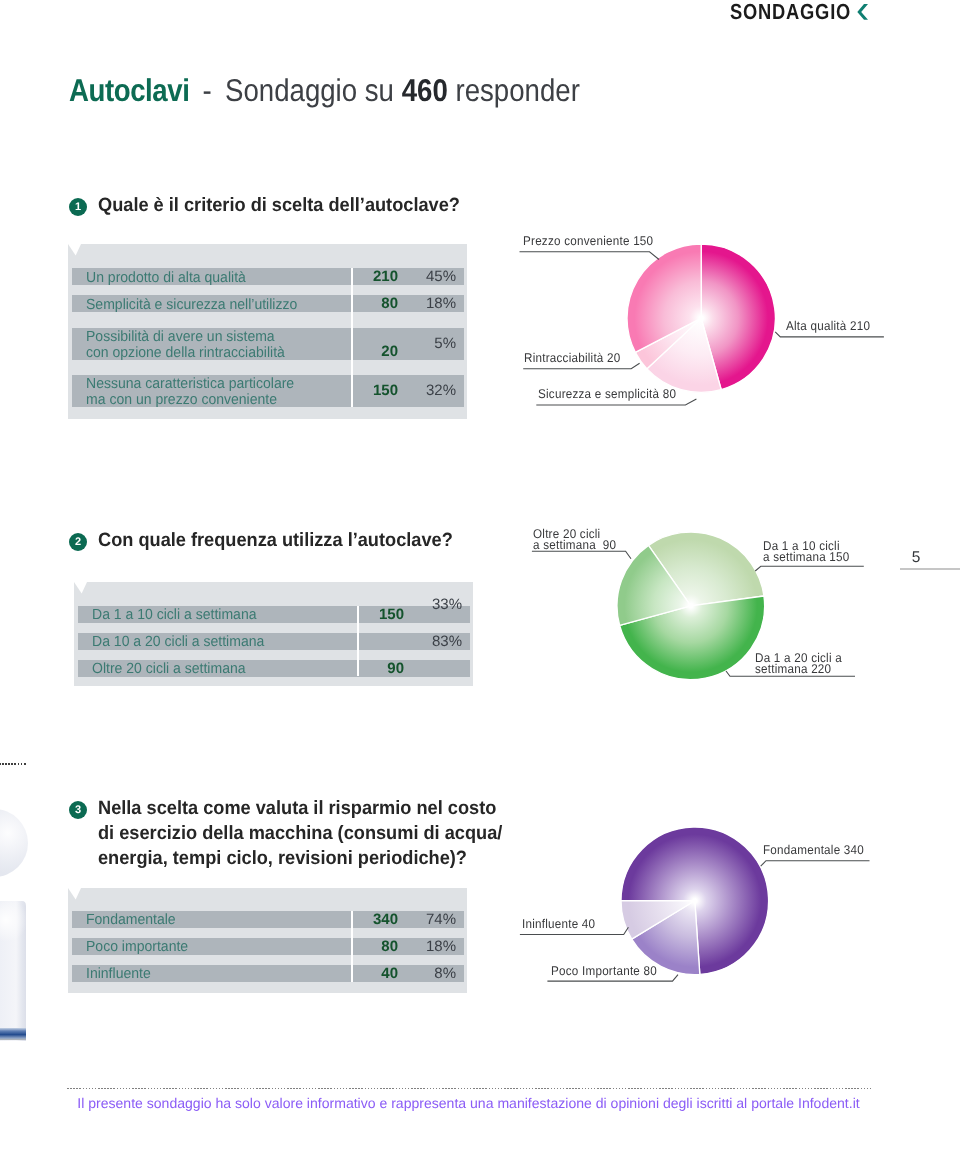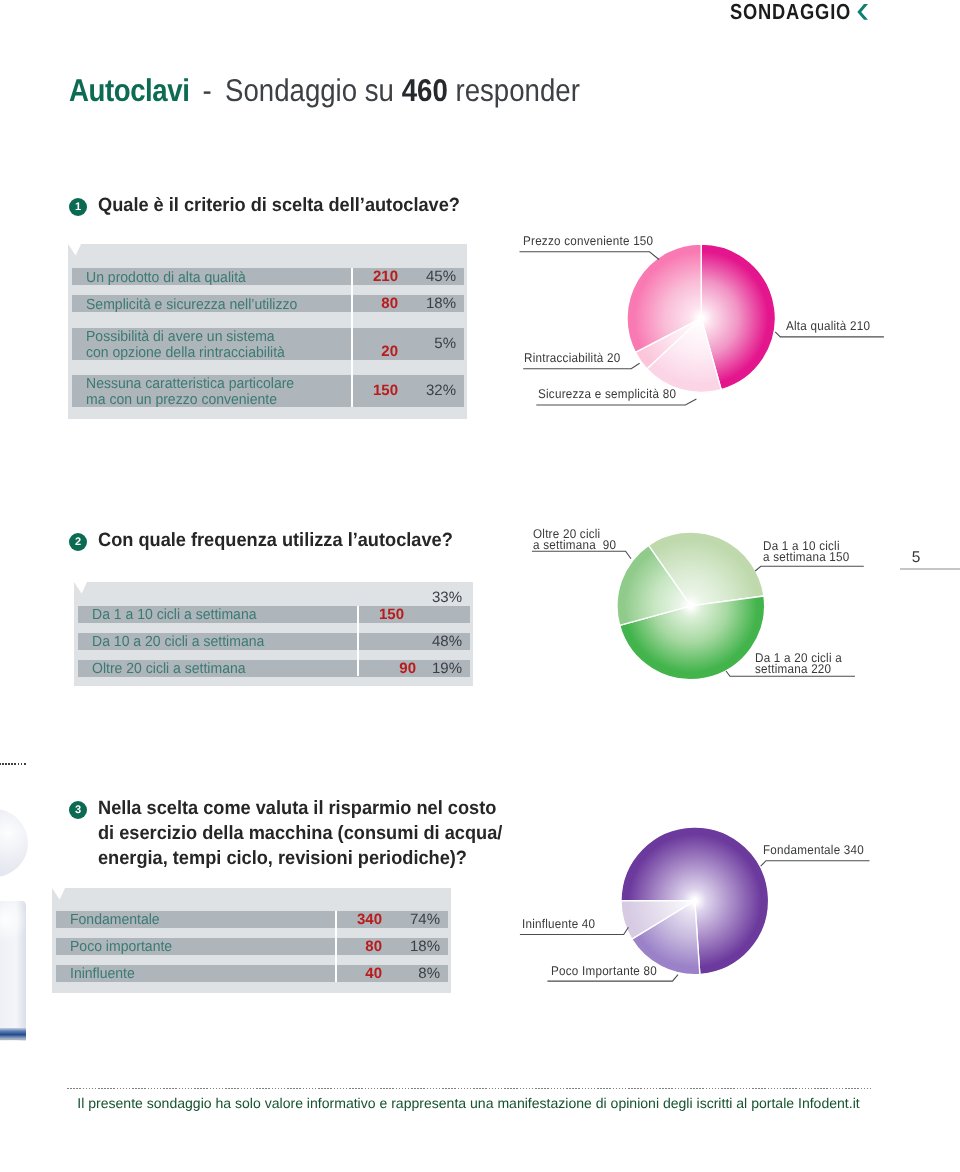--- a/index.html
+++ b/index.html
@@ -28,37 +28,37 @@
   .qtext{font-size:19.2px;font-weight:700;color:#262626;line-height:24.8px;
          transform:scaleX(.948);transform-origin:0 50%;letter-spacing:0px;white-space:nowrap;}
 
   
   .tbox{background:#dfe2e5;}
   .notch{position:absolute;left:0;top:0;width:13px;height:11.5px;background:#ffffff;
          clip-path:polygon(0 0, 100% 0, 100% 0, 59% 100%, 0 0);}
   .trow{position:absolute;background:#aeb5bb;}
   .tlabel{position:absolute;color:#3b7a72;font-size:14.7px;line-height:16px;white-space:pre;
           transform:scaleX(.955);transform-origin:0 50%;}
-  .tval{position:absolute;color:#b91c1c;font-size:15px;font-weight:700;text-align:right;}
+  .tval{position:absolute;color:#14532d;font-size:15px;font-weight:700;text-align:right;}
   .tpct{position:absolute;color:#3b4047;font-size:15px;text-align:right;}
   .tdiv{position:absolute;width:2px;background:#ffffff;}
 
   
   .plab{position:absolute;font-size:12.7px;color:#38393b;line-height:11.3px;white-space:pre;
         letter-spacing:0.25px;transform:scaleX(.92);transform-origin:0 50%;}
   #leaders{position:absolute;left:0;top:0;width:960px;height:1172px;pointer-events:none;}
 
   
   #pagenum{left:896px;top:549px;width:40px;text-align:center;font-size:15.5px;color:#35383c;}
   #pagerule{left:900px;top:568px;width:60px;height:2px;background:#c6c6c6;}
   #leftdots{left:-1px;top:763px;width:27px;height:2.2px;
             background-image:repeating-linear-gradient(to right,#3f3f3f 0 1.8px,transparent 1.8px 3.1px);}
   #footrule{left:67px;top:1088px;width:805px;height:1.3px;
             background-image:repeating-linear-gradient(to right,#808080 0 1.5px,transparent 1.5px 3.1px);}
-  #footnote{left:0px;top:1095px;width:937px;text-align:center;font-size:14.05px;color:#14532d;
+  #footnote{left:0px;top:1095px;width:937px;text-align:center;font-size:14.05px;color:#8b5cf6;
             letter-spacing:0px;}
 
   
   #photo{left:0px;top:800px;width:30px;height:248px;overflow:hidden;}
 </style>
 </head>
 <body>
 
 <div class="page">
 
@@ -142,28 +142,27 @@
 
   <div class="abs sec" id="sec2" style="left:0;top:0;">
     <div class="abs qnum" style="left:69px;top:533px;">2</div>
     <div class="abs qtext" style="left:98px;top:529px;">Con quale frequenza utilizza l’autoclave?</div>
 
     <div class="abs tbox" style="left:68px;top:582px;width:399px;height:104px;margin-left:6px;">
       <div class="notch"></div>
     <div class="trow" style="left: 4px; top: 23.6px; width: 392px; height: 17px;"></div>
         <div class="tlabel" style="left: 18px; top: 24.6px; height: 17px; display: flex; flex-direction: column; justify-content: center;"><div>Da 1 a 10 cicli a settimana</div></div>
         <div class="tval" style="left: 0px; top: 23.6px; width: 330px; height: 17px; line-height: 17px;">150</div>
-        <div class="tpct" style="left: 0px; top: 7px; width: 388px; height: 17px; line-height: 17px; text-align: right;">33%</div>
+        <div class="tpct" style="left: 0px; top: 14px; width: 388px; height: 17px; line-height: 17px; text-align: right;">33%</div>
         <div class="trow" style="left: 4px; top: 50.5px; width: 392px; height: 17px;"></div>
         <div class="tlabel" style="left: 18px; top: 51.5px; height: 17px; display: flex; flex-direction: column; justify-content: center;"><div>Da 10 a 20 cicli a settimana</div></div>
-        <div class="tpct" style="left: 0px; top: 50.5px; width: 388px; height: 17px; line-height: 17px;">48%</div>
+        <div class="tpct" style="left: 0px; top: 50.5px; width: 388px; height: 17px; line-height: 17px;">83%</div>
         <div class="trow" style="left: 4px; top: 77.5px; width: 392px; height: 17px;"></div>
         <div class="tlabel" style="left: 18px; top: 78.5px; height: 17px; display: flex; flex-direction: column; justify-content: center;"><div>Oltre 20 cicli a settimana</div></div>
-        <div class="tval" style="left: 12px; top: 77.5px; width: 330px; height: 17px; line-height: 17px;">90</div>
-        <div class="tpct" style="left: 0px; top: 77.5px; width: 388px; height: 17px; line-height: 17px;">19%</div>
+        <div class="tval" style="left: 0px; top: 77.5px; width: 330px; height: 17px; line-height: 17px;">90</div>
         <div class="tdiv" style="left: 283px; top: 23.6px; height: 70.9px;"></div>
       </div>
     <div class="abs" style="left: 614.2px; top: 529.2px; width: 153.6px; height: 153.6px;"><svg width="153.6" height="153.6" viewBox="0 0 153.6 153.6">
           <defs>
             <radialGradient id="pg1_0" gradientUnits="userSpaceOnUse" cx="76.8" cy="76.8" r="73.8">
               <stop offset="0" stop-color="#ffffff"></stop>
               <stop offset="0.03" stop-color="#ffffff"></stop>
               <stop offset="0.16" stop-color="#ecf5e8"></stop>
               <stop offset="0.5" stop-color="#d8ead0"></stop>
               <stop offset="0.9" stop-color="#bfd9ad"></stop>
@@ -200,21 +199,21 @@
   </div>
 
   <div class="abs sec" id="sec3" style="left:0;top:0;">
     <div class="abs qnum" style="left:69px;top:801px;">3</div>
     <div class="abs qtext" style="left:98px;top:797px;">
       <div>Nella scelta come valuta il risparmio nel costo</div>
       <div>di esercizio della macchina (consumi di acqua/</div>
       <div>energia, tempi ciclo, revisioni periodiche)?</div>
     </div>
 
-    <div class="abs tbox" style="left:52px;top:888px;width:399px;height:105px;">
+    <div class="abs tbox" style="left:68px;top:888px;width:399px;height:105px;">
       <div class="notch"></div>
     <div class="trow" style="left: 4px; top: 22.7px; width: 392px; height: 17px;"></div>
         <div class="tlabel" style="left: 18px; top: 23.7px; height: 17px; display: flex; flex-direction: column; justify-content: center;"><div>Fondamentale</div></div>
         <div class="tval" style="left: 0px; top: 22.7px; width: 330px; height: 18px; line-height: 17px;">340</div>
         <div class="tpct" style="left: 0px; top: 22.7px; width: 388px; height: 17px; line-height: 17px;">74%</div>
         <div class="trow" style="left: 4px; top: 49.8px; width: 392px; height: 17px;"></div>
         <div class="tlabel" style="left: 18px; top: 50.8px; height: 17px; display: flex; flex-direction: column; justify-content: center;"><div>Poco importante</div></div>
         <div class="tval" style="left: 0px; top: 49.8px; width: 330px; height: 17px; line-height: 17px;">80</div>
         <div class="tpct" style="left: 0px; top: 49.8px; width: 388px; height: 17px; line-height: 17px;">18%</div>
         <div class="trow" style="left: 4px; top: 76.9px; width: 392px; height: 17px;"></div>

